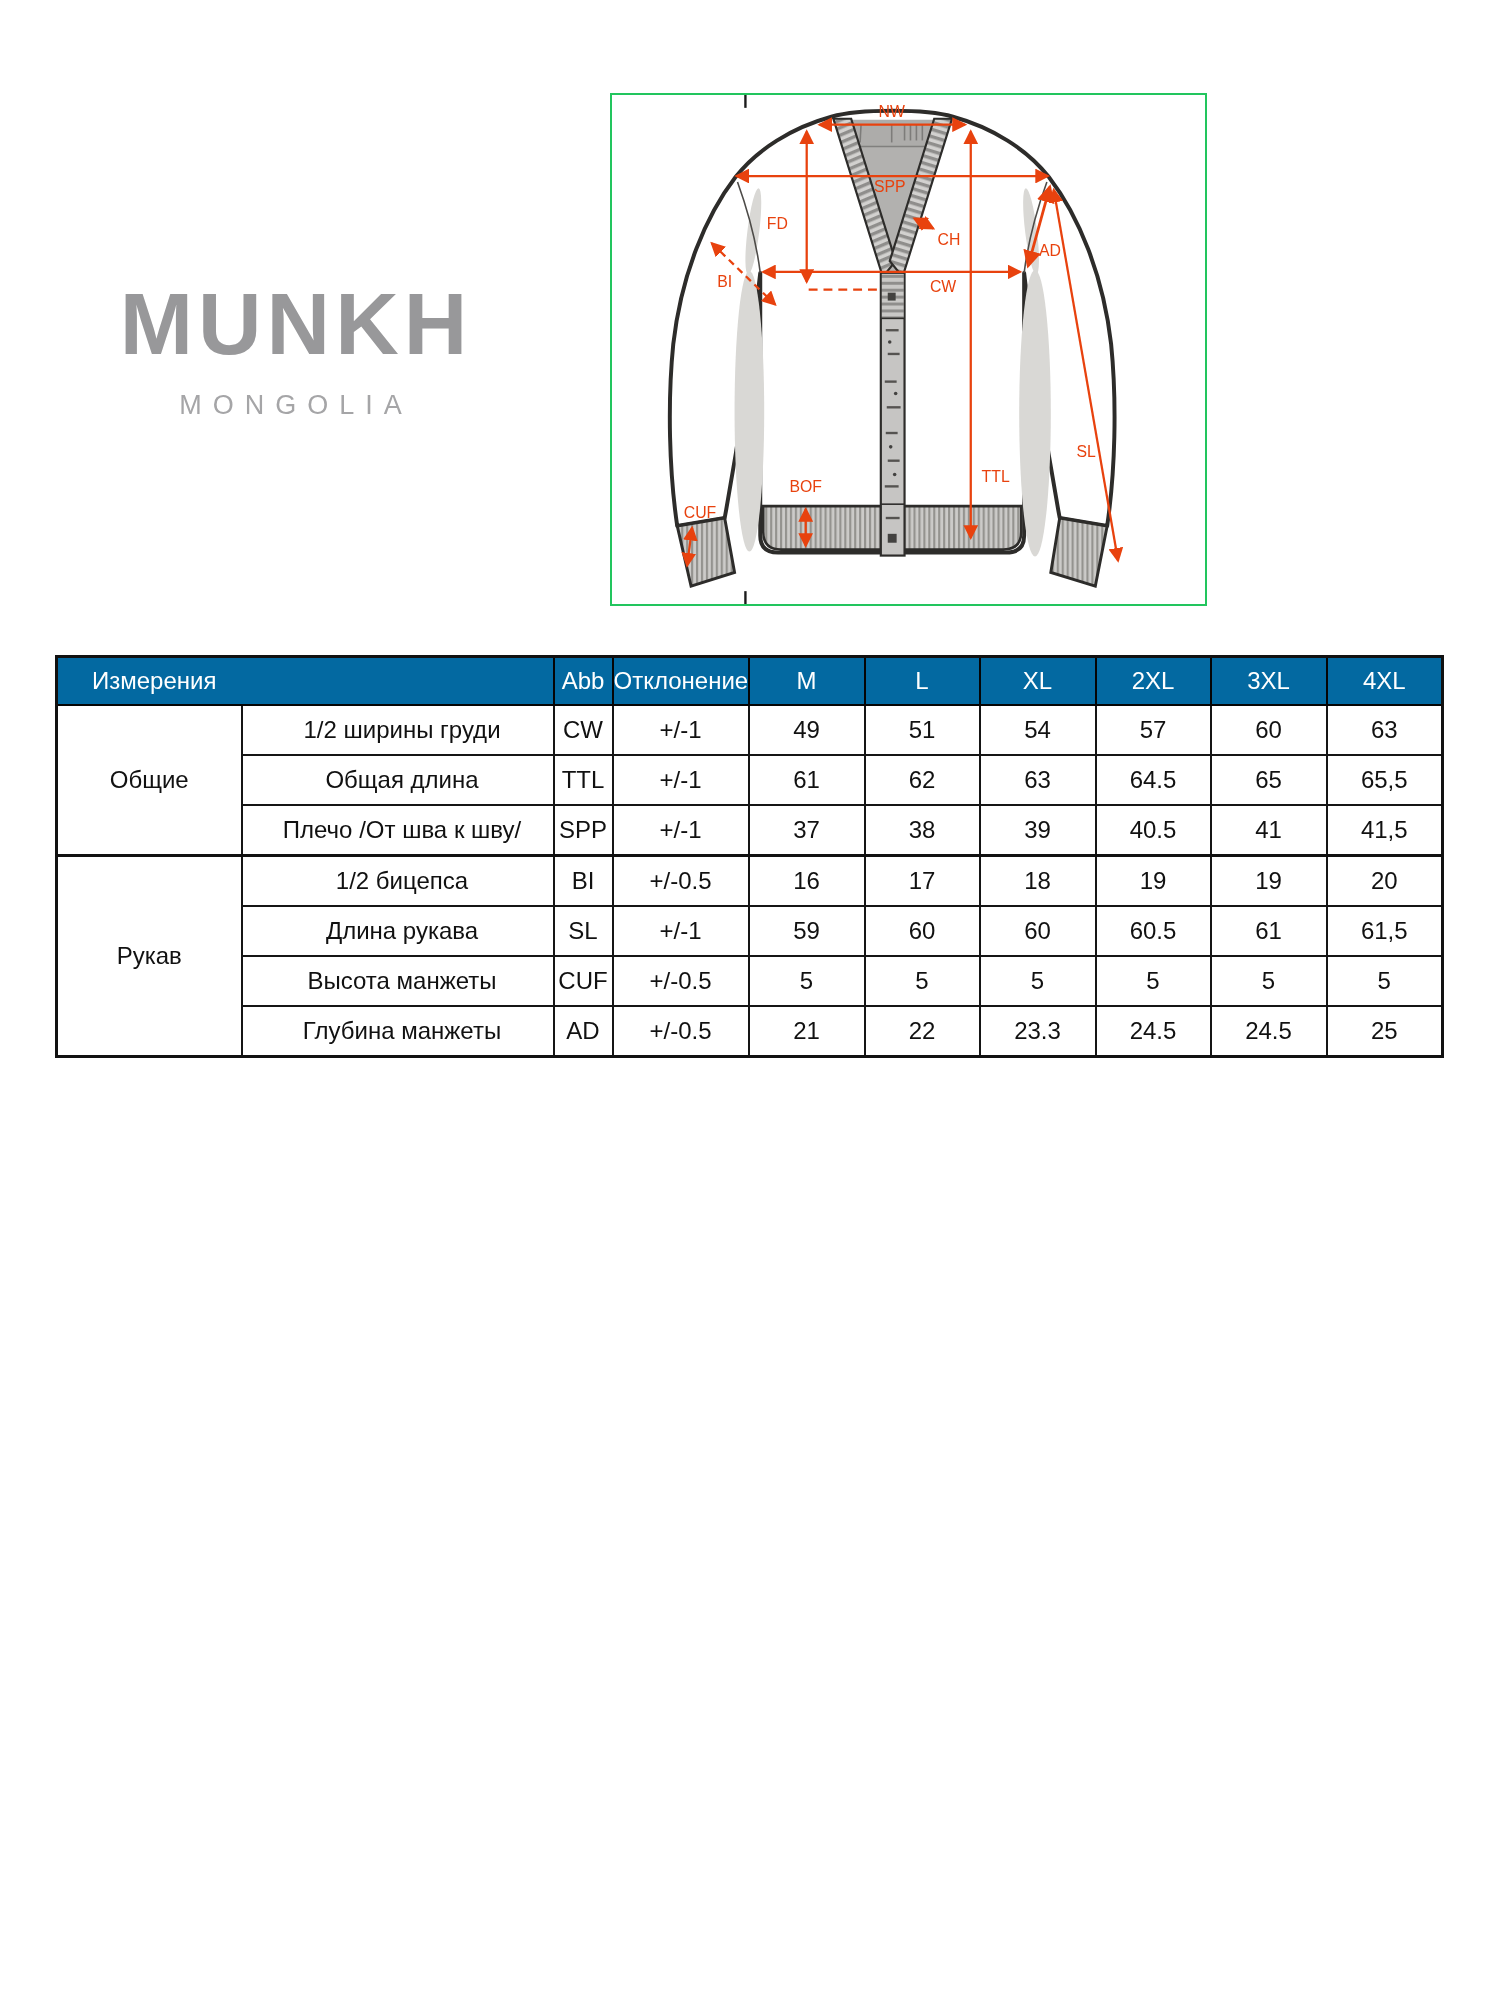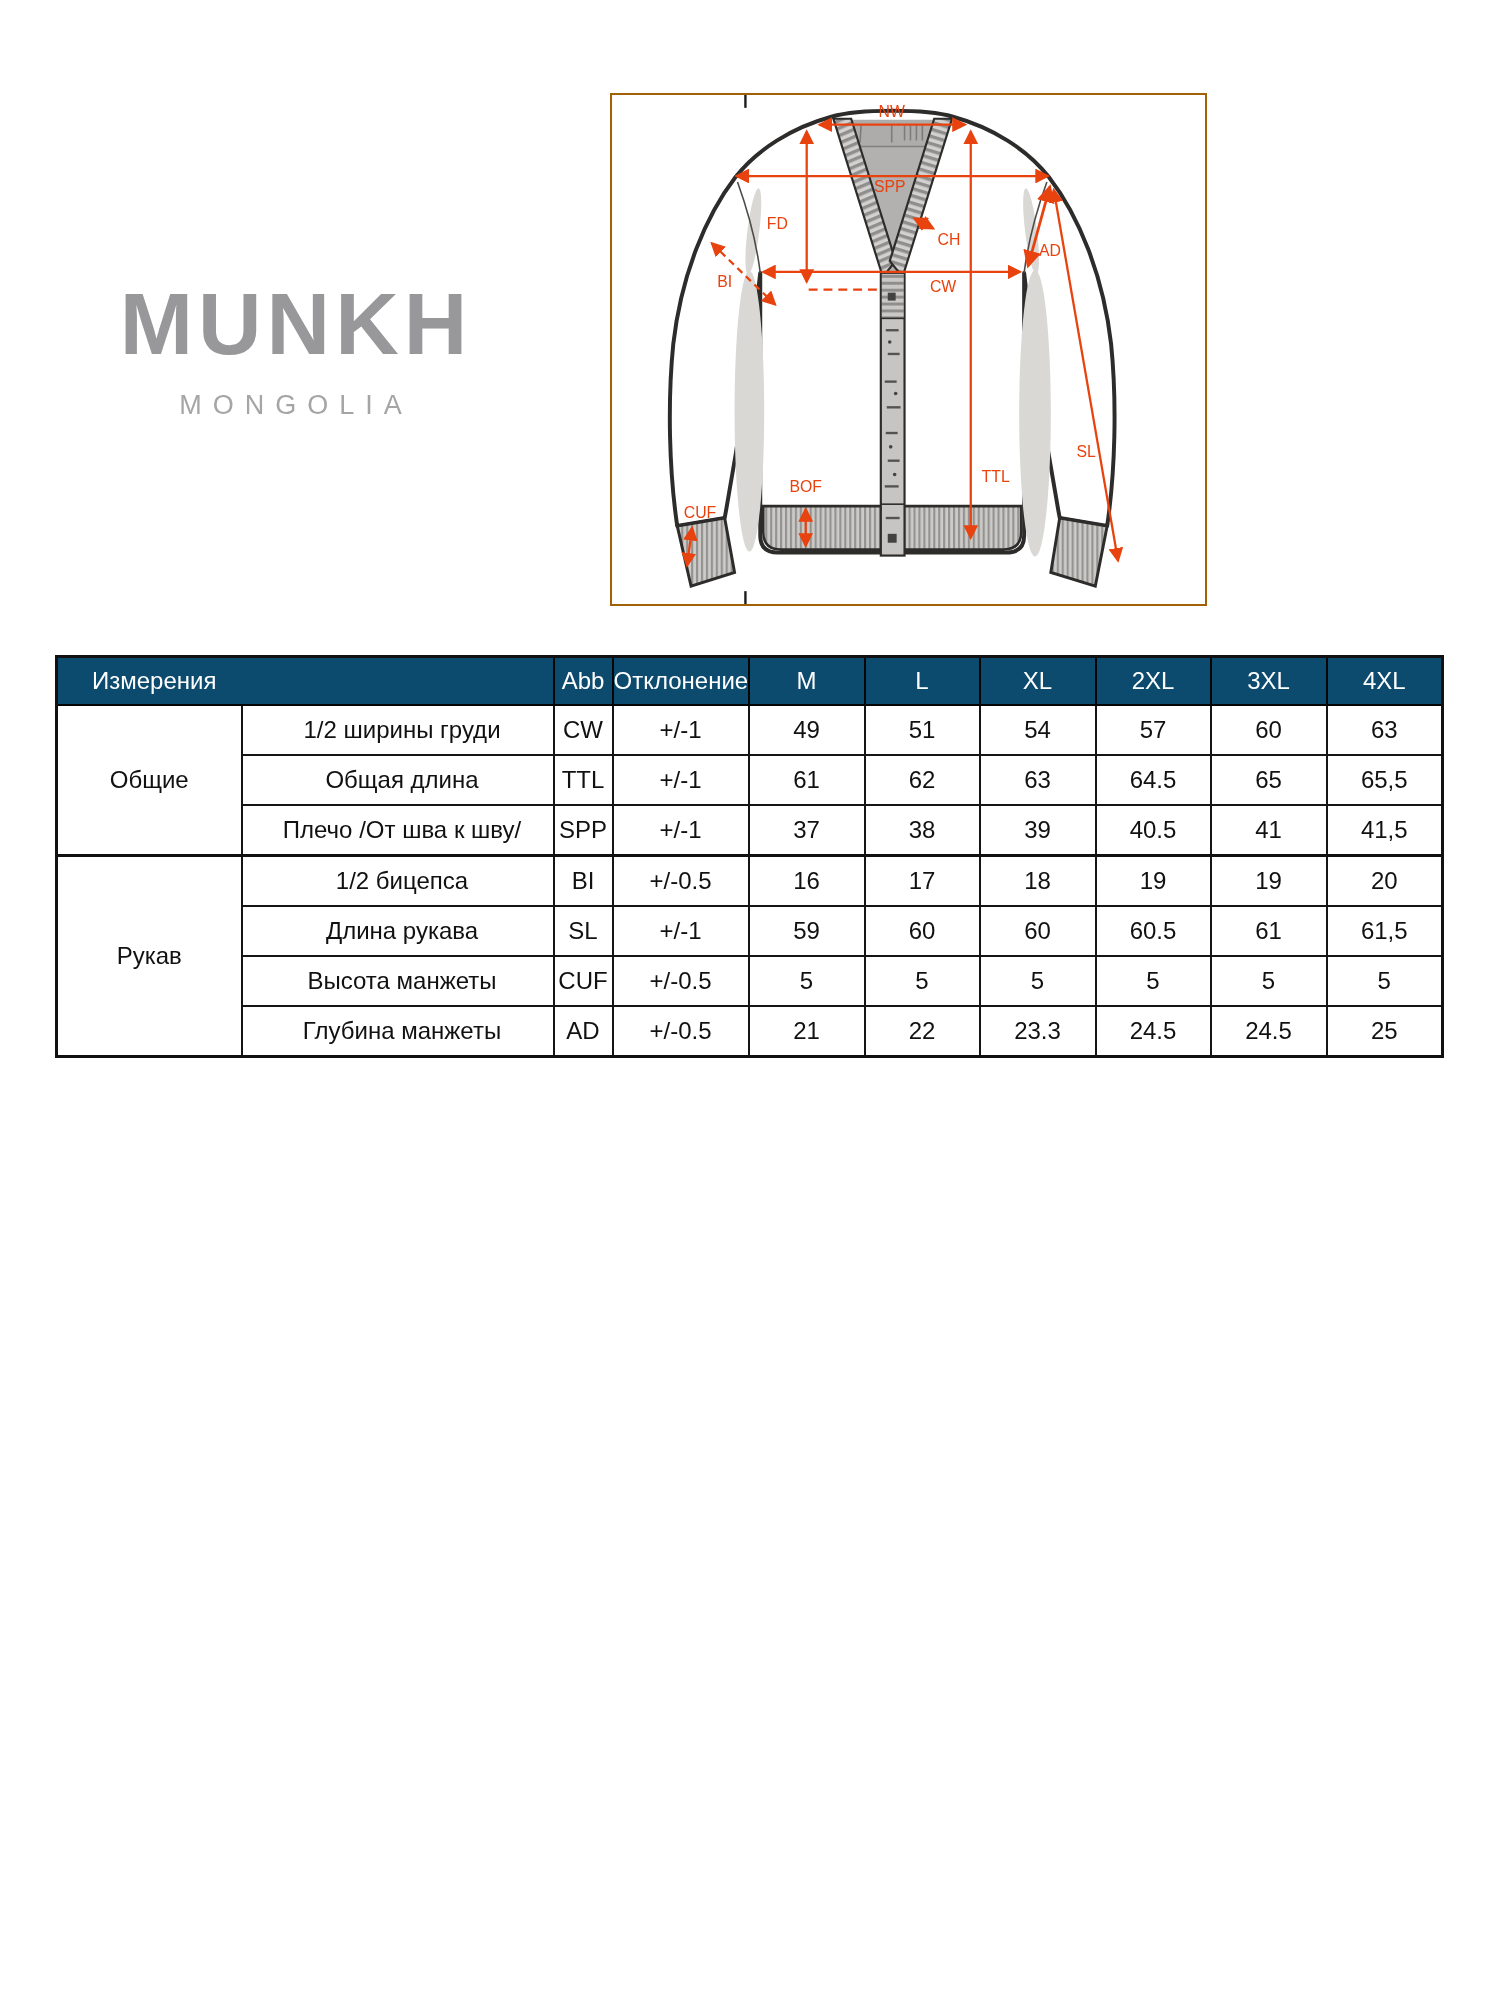--- a/index.html
+++ b/index.html
@@ -12,36 +12,36 @@
   .logo .brand{
     font-size:88px;line-height:88px;letter-spacing:5px;font-weight:700;
     color:#98989a;white-space:nowrap;
   }
   .logo .sub{
     margin-top:22px;font-size:27px;letter-spacing:11px;color:#a5a5a7;white-space:nowrap;
   }
   
   .diagram{
     position:absolute;left:610px;top:93px;width:593px;height:509px;
-    border:2px solid #a16207;background:#fff;
+    border:2px solid #22c55e;background:#fff;
   }
   .diagram svg{display:block;width:100%;height:100%;}
   
   table.size-table{
     position:absolute;left:55px;top:655px;width:1386px;
     border-collapse:collapse;table-layout:fixed;
     font-size:24px;color:#111;
   }
   table.size-table th,table.size-table td{
     border:2px solid #151515;padding:0;height:48px;vertical-align:middle;
     text-align:center;font-weight:400;overflow:hidden;white-space:nowrap;
   }
   table.size-table{border:3px solid #111;}
   table.size-table thead th{
-    background:#0c4a6e;color:#fff;height:46px;border-color:#050505;
+    background:#0369a1;color:#fff;height:46px;border-color:#050505;
   }
   table.size-table thead th.left{text-align:left;padding-left:34px;}
   table.size-table td.name{text-align:center;padding-left:9px;}
   table.size-table tr.group-start td,table.size-table tr.group-start th{border-top:3px solid #111;}
   table.size-table td.group{font-weight:400;}
 </style>
 </head>
 <body>
 
 <div class="logo">

